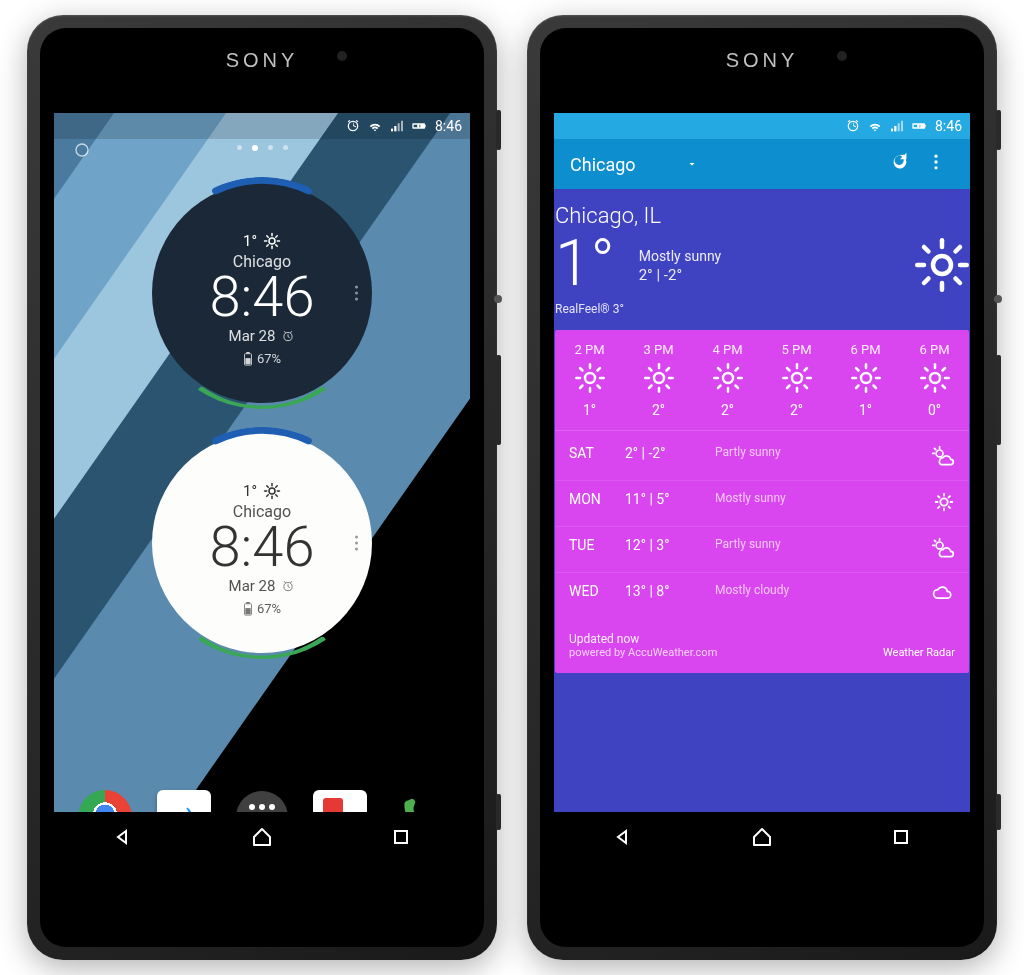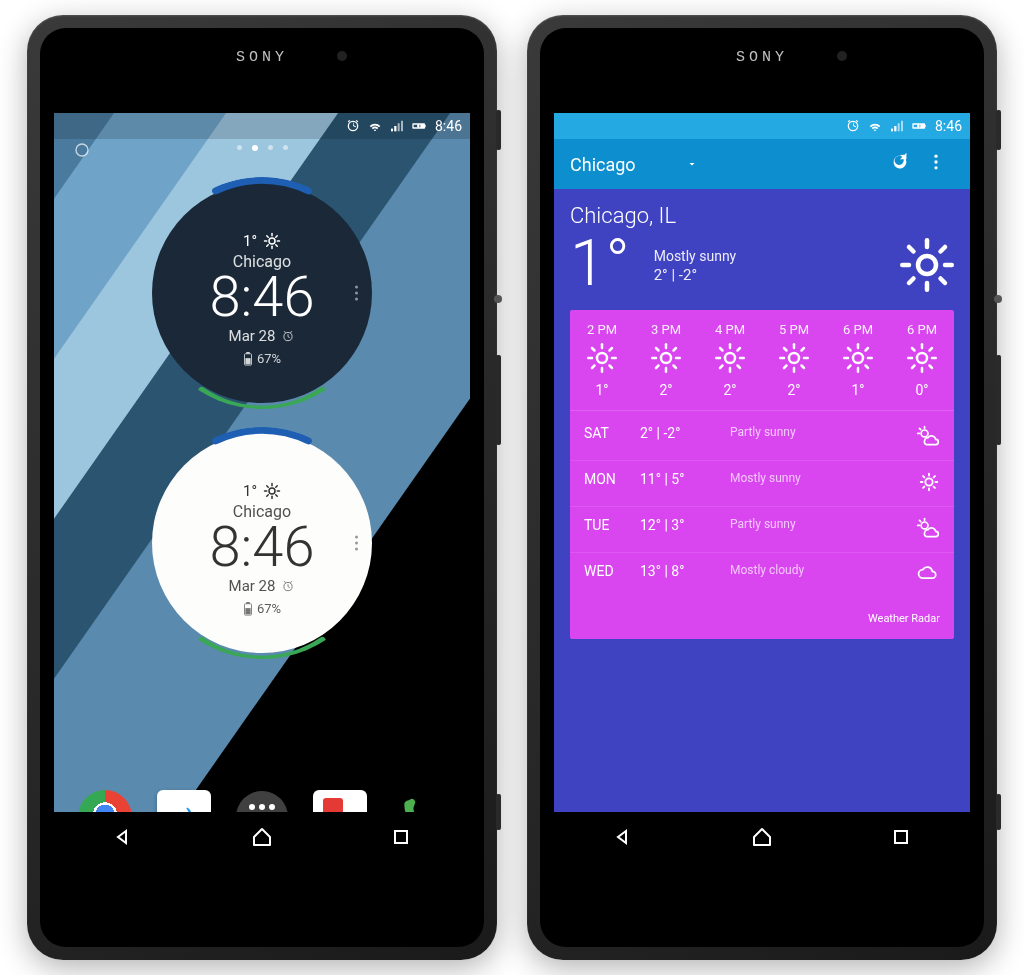--- a/index.html
+++ b/index.html
@@ -1,20 +1,20 @@
 <!DOCTYPE html>
 <html><head>
 <meta charset="utf-8">
 <style>
 *{margin:0;padding:0;box-sizing:border-box;font-family:Roboto,Helvetica,Arial,sans-serif;-webkit-font-smoothing:antialiased}
 body{background:#fff;width:1024px;height:975px;display:flex;justify-content:center;align-items:center;gap:30px}
 .phone{width:470px;height:945px;background:linear-gradient(145deg,#3a3a3a,#1a1a1a);border-radius:36px;padding:13px 13px;position:relative;box-shadow:0 8px 30px rgba(0,0,0,.3),inset 0 1px 2px rgba(255,255,255,.15)}
 .phone-inner{width:100%;height:100%;background:#000;border-radius:26px;display:flex;flex-direction:column;overflow:hidden;position:relative}
 .front-cam{width:10px;height:10px;background:#222;border-radius:50%;position:absolute;top:36px;left:310px;z-index:20}
-.sony-logo{position:absolute;top:34px;left:50%;transform:translateX(-50%);color:#c0c0c0;font-size:15px;letter-spacing:4px;font-weight:400;z-index:20;font-family:Liberation Mono, monospace}
+.sony-logo{position:absolute;top:34px;left:50%;transform:translateX(-50%);color:#c0c0c0;font-size:20px;letter-spacing:4px;font-weight:400;z-index:20;font-family:Liberation Sans, sans-serif}
 .screen{position:absolute;top:85px;left:14px;right:14px;bottom:85px;background:#000;overflow:hidden}
 
 
 .sbar{height:26px;display:flex;justify-content:flex-end;align-items:center;padding:0 8px;gap:6px;color:#fff;font-size:14px}
 .sbar svg{width:16px;height:16px;fill:#fff}
 .sbar .time{font-size:14px;margin-left:2px}
 .blue-sbar{background:#25a9e2}
 .trans-sbar{background:rgba(0,0,0,.15)}
 
 
@@ -61,21 +61,21 @@
 
 .navbar{position:absolute;bottom:0;left:0;right:0;height:50px;background:#000;display:flex;justify-content:space-around;align-items:center}
 .navbar svg{width:24px;height:24px;fill:none;stroke:#fff;stroke-width:2}
 
 
 .weather-screen{position:absolute;inset:0;background:#3f42c1;display:flex;flex-direction:column}
 .w-toolbar{height:50px;background:#0d8ece;display:flex;align-items:center;padding:0 16px;color:#fff}
 .w-city-sel{font-size:18px;display:flex;align-items:center;gap:50px}
 .w-toolbar-sp{flex:1}
 .w-refresh,.w-more{width:36px;text-align:center}
-.w-body{flex:1;padding:14px 16px 0;color:#fff;overflow:hidden}
+.w-body{flex:1;padding:14px 1px 0;color:#fff;overflow:hidden}
 .w-loc{font-size:22px;font-weight:300}
 .w-now{display:flex;align-items:flex-start;margin-top:4px}
 .w-temp{font-size:64px;font-weight:300;line-height:1}
 .w-cond{margin-left:24px;margin-top:16px;font-size:14px;opacity:.9}
 .w-hilo{font-size:15px;margin-top:2px}
 .w-sun{margin-left:auto;margin-top:6px}
 .w-realfeel{font-size:12px;opacity:.85;margin-top:6px}
 
 .w-card{background:#d946ef;border-radius:2px;margin-top:14px}
 .w-hourly{display:flex;padding:12px 0;border-bottom:1px solid rgba(255,255,255,.15)}
@@ -374,20 +374,21 @@
                     <line x1="1" y1="12" x2="4" y2="12"></line>
                     <line x1="20" y1="12" x2="23" y2="12"></line>
                     <line x1="4" y1="4" x2="6" y2="6"></line>
                     <line x1="18" y1="18" x2="20" y2="20"></line>
                     <line x1="4" y1="20" x2="6" y2="18"></line>
                     <line x1="18" y1="6" x2="20" y2="4"></line>
                   </g>
                 </svg>
             </div>
           </div>
+          <div class="w-realfeel">RealFeel® 3°</div>
 
           <div class="w-card">
             <div class="w-hourly" id="hourly">
                 <div class="w-hour"><div class="h-t">2 PM</div><svg class="sun-md" viewBox="0 0 24 24">
                     <circle cx="12" cy="12" r="4" class="sun-path"></circle>
                     <g class="sun-path">
                       <line x1="12" y1="1" x2="12" y2="4"></line>
                       <line x1="12" y1="20" x2="12" y2="23"></line>
                       <line x1="1" y1="12" x2="4" y2="12"></line>
                       <line x1="20" y1="12" x2="23" y2="12"></line>
@@ -513,20 +514,24 @@
                 <div class="w-day">
                   <div class="d-name">WED</div>
                   <div class="d-temp">13° | 8°</div>
                   <div class="d-cond">Mostly cloudy</div>
                   <div class="d-icon"><svg width="24" height="20" viewBox="0 0 28 20">
                       <path d="M8 16a5 5 0 010-10 6 6 0 0111 2 4 4 0 010 8z" fill="none" stroke="#fff" stroke-width="2"></path>
                     </svg></div>
                 </div>
               </div>
             <div class="w-footer">
+              <div>
+                <div class="w-updated">Updated now</div>
+                <div class="w-powered">powered by AccuWeather.com</div>
+              </div>
               <div class="w-radar">Weather Radar</div>
             </div>
           </div>
         </div>
 
         <div class="navbar">
           <svg viewBox="0 0 24 24">
               <path d="M15 6l-8 6 8 6z"></path>
             </svg>
           <svg viewBox="0 0 24 24">

